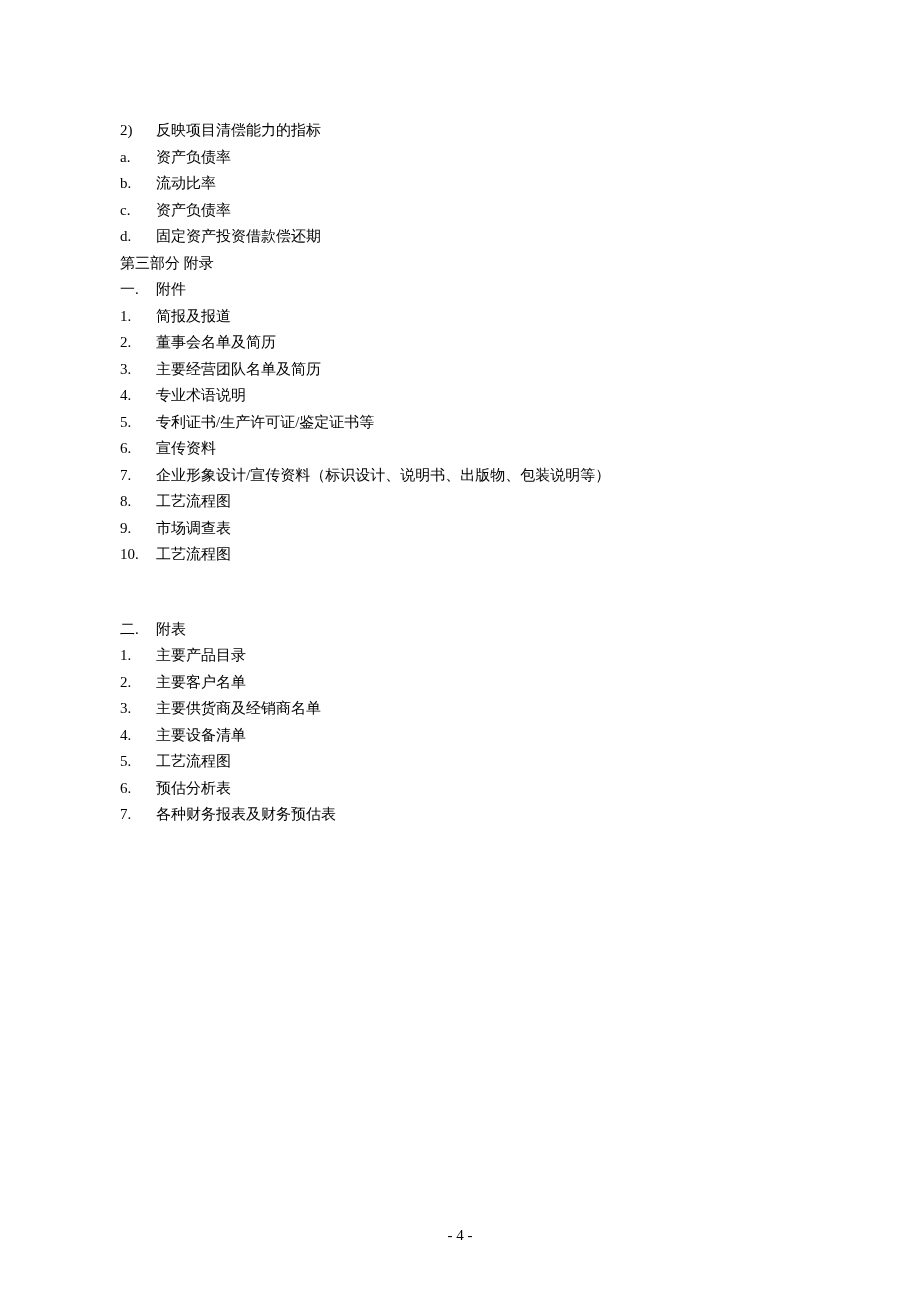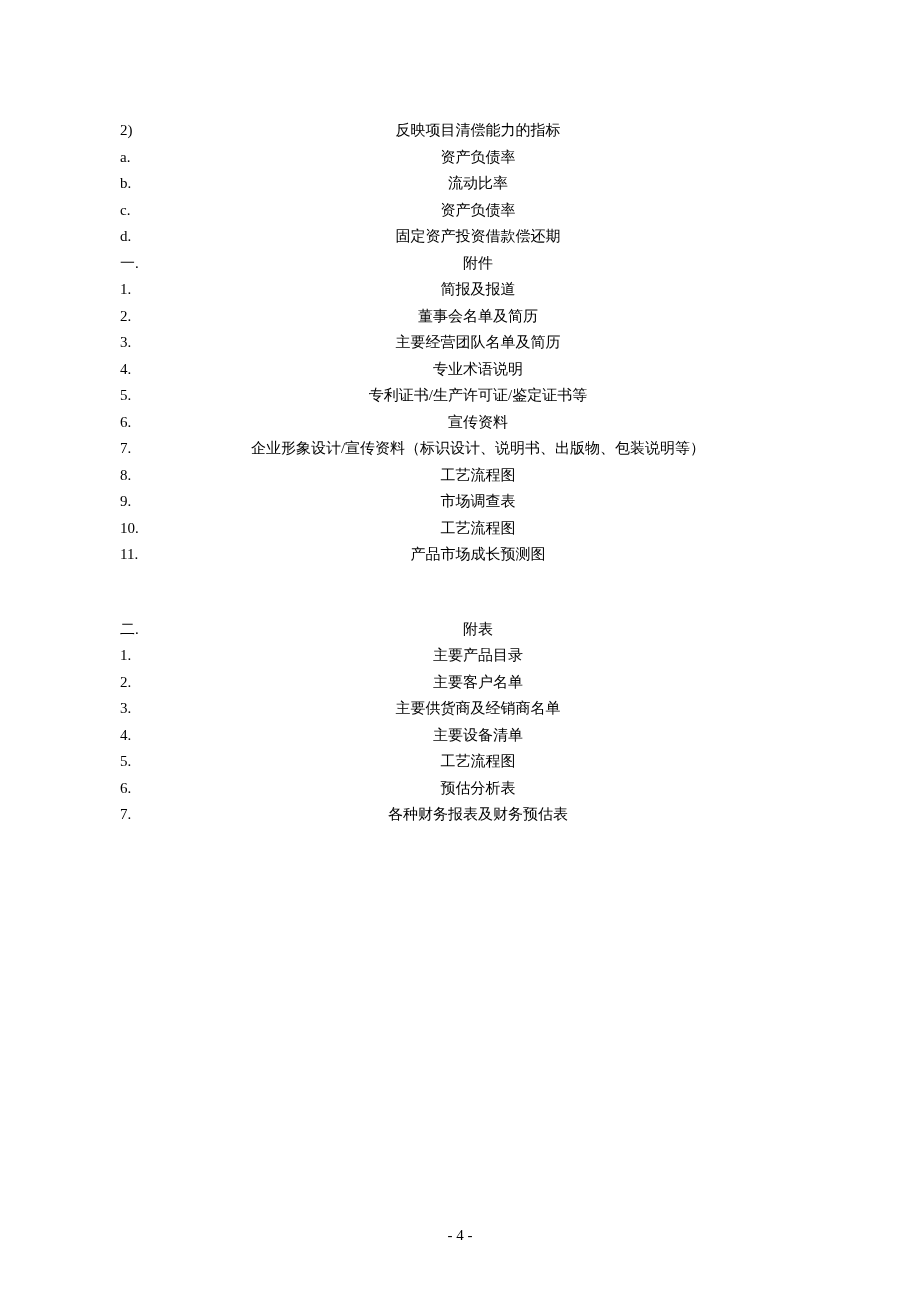--- a/index.html
+++ b/index.html
@@ -23,21 +23,20 @@
   }
   .marker {
     min-width: 36px;
     font-family: "Times New Roman", serif;
   }
   .marker-cn {
     min-width: 36px;
   }
   .text {
     flex: 1;
-    text-align: center;
   }
   .section-line {
     display: block;
     margin-bottom: 1px;
   }
   .page-number {
     position: absolute;
     bottom: 54px;
     left: 0;
     width: 100%;
@@ -67,20 +66,21 @@
       <div class="line">
         <span class="marker">c.</span>
         <span class="text">资产负债率</span>
       </div>
       <div class="line">
         <span class="marker">d.</span>
         <span class="text">固定资产投资借款偿还期</span>
       </div>
     </div>
 
+  <div class="section-line">第三部分  附录</div>
 
   <div class="line">
     <span class="marker-cn">一.</span>
     <span class="text">附件</span>
   </div>
 
   <div id="list1">
       <div class="line">
         <span class="marker">1.</span>
         <span class="text">简报及报道</span>
@@ -114,24 +114,20 @@
         <span class="text">工艺流程图</span>
       </div>
       <div class="line">
         <span class="marker">9.</span>
         <span class="text">市场调查表</span>
       </div>
       <div class="line">
         <span class="marker">10.</span>
         <span class="text">工艺流程图</span>
       </div>
-      <div class="line">
-        <span class="marker">11.</span>
-        <span class="text">产品市场成长预测图</span>
-      </div>
     </div>
 
   <div style="height:48px"></div>
 
   <div class="line">
     <span class="marker-cn">二.</span>
     <span class="text">附表</span>
   </div>
 
   <div id="list2">

